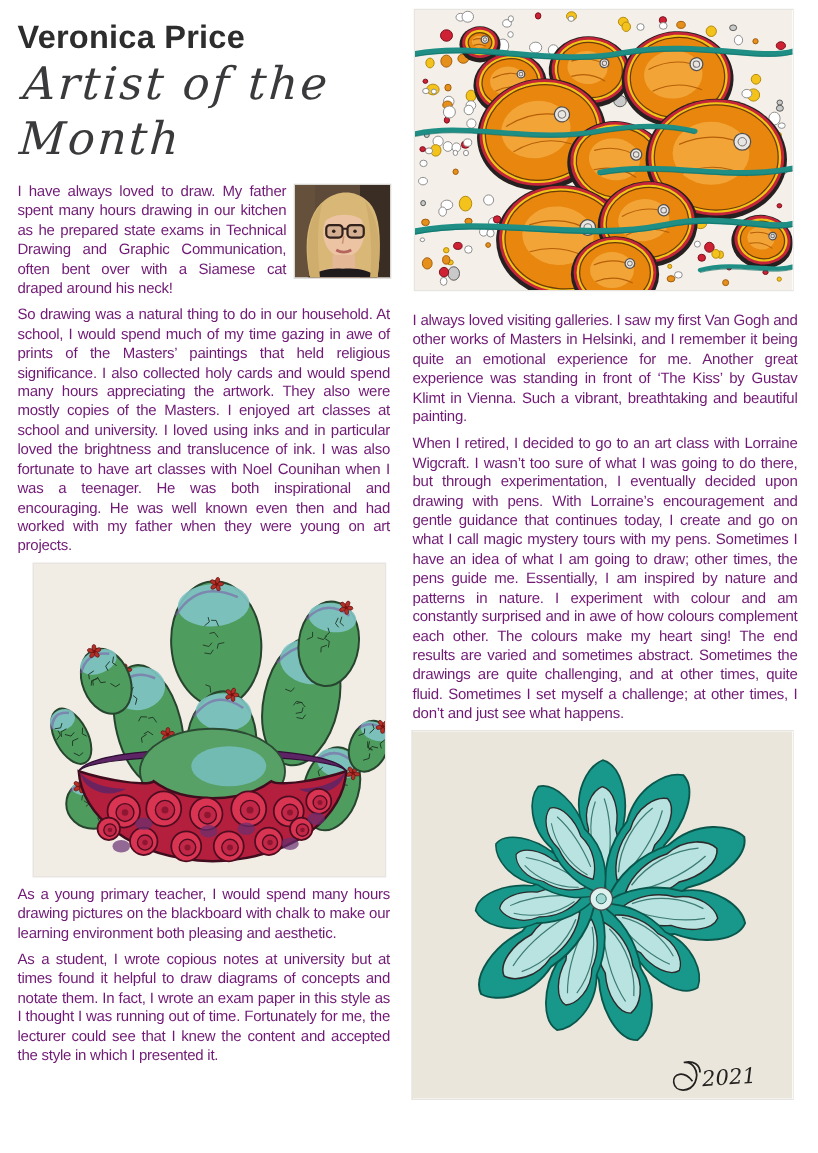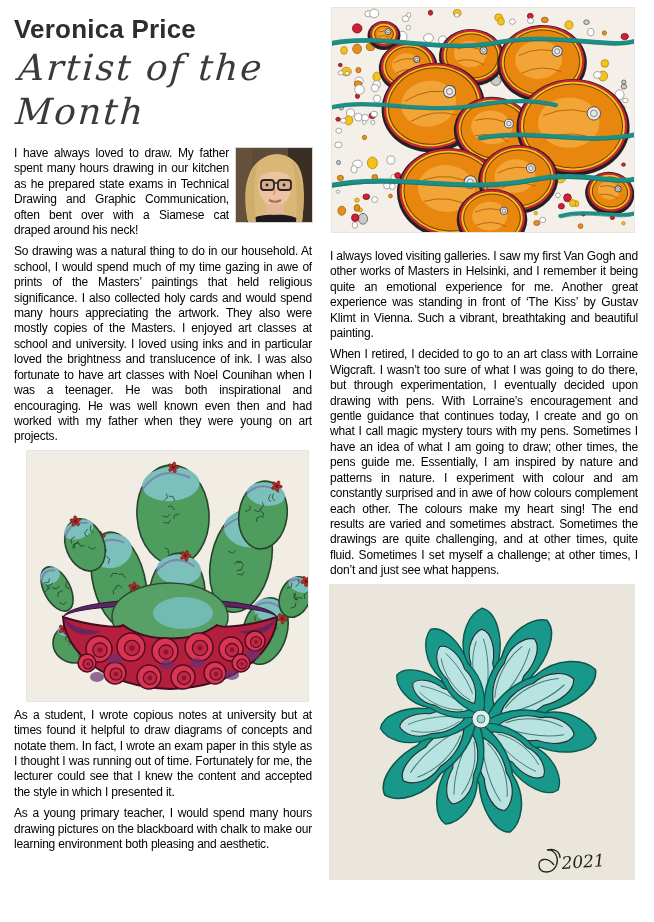--- a/index.html
+++ b/index.html
@@ -3,21 +3,21 @@
 <meta charset="utf-8">
 <style>
   html,body{margin:0;padding:0;background:#ffffff;}
   body{width:654px;height:922px;overflow:hidden;font-family:"Liberation Sans",sans-serif;}
   .page{box-sizing:border-box;width:654px;height:922px;padding:6px 14px 0 14px;display:flex;gap:18px;}
   .col-left{flex:0 0 298px;width:298px;}
   .col-right{flex:0 0 308px;width:308px;padding-top:2px;}
   h1.artist-name{font-size:26px;line-height:30px;margin:8px 0 0;color:#2d2d2d;font-weight:bold;letter-spacing:.2px;}
   .script-title{font-family:"DejaVu Serif",serif;font-style:italic;font-weight:400;
     font-size:36px;line-height:44px;color:#3a3a3c;margin:2px 0 12px;letter-spacing:2px;transform:skewX(-4deg);transform-origin:left bottom;}
-  p.body-text{margin:0 0 6px;font-size:12px;line-height:15.4px;letter-spacing:-.2px;color:#000000;text-align:justify;}
+  p.body-text{margin:0 0 6px;font-size:12px;line-height:15.4px;letter-spacing:-.2px;color:#701a75;text-align:justify;}
   .portrait{float:right;width:76px;height:74px;margin:2px 0 2px 7px;display:block;box-shadow:0 0 0 1px rgba(100,90,70,.25);}
   figure{margin:0;}
   figure svg{display:block;}
   .fig-art1{width:302px;height:224px;margin:0 0 17px 2px;box-shadow:0 0 0 1px rgba(120,110,90,.18);}
   .fig-cactus{width:281px;height:250px;margin:4px 0 7px 13px;box-shadow:0 0 0 1px rgba(120,110,90,.18);}
   .fig-flower{width:304px;height:294px;margin:6px 0 0 0;box-shadow:0 0 0 1px rgba(120,110,90,.18);}
 </style>
 </head>
 <body>
 
@@ -281,22 +281,22 @@
           <circle cx="215" cy="213" r="1.8" fill="#8e1630"></circle>
           <ellipse cx="88" cy="208" rx="7" ry="5" fill="#6a2f72" opacity="0.7"></ellipse>
           <ellipse cx="170" cy="212" rx="7" ry="5" fill="#6a2f72" opacity="0.7"></ellipse>
           <ellipse cx="205" cy="224" rx="7" ry="5" fill="#6a2f72" opacity="0.7"></ellipse>
           <ellipse cx="140" cy="214" rx="7" ry="5" fill="#6a2f72" opacity="0.7"></ellipse>
           <ellipse cx="70" cy="226" rx="7" ry="5" fill="#6a2f72" opacity="0.7"></ellipse>
           <ellipse cx="226" cy="204" rx="7" ry="5" fill="#6a2f72" opacity="0.7"></ellipse>
         </svg>
     </figure>
 
+    <p class="body-text">As a young primary teacher, I would spend many hours drawing pictures on the blackboard with chalk to make our learning environment both pleasing and aesthetic.</p>
     <p class="body-text">As a student, I wrote copious notes at university but at times found it helpful to draw diagrams of concepts and notate them. In fact, I wrote an exam paper in this style as I thought I was running out of time. Fortunately for me, the lecturer could see that I knew the content and accepted the style in which I presented it.</p>
-    <p class="body-text">As a young primary teacher, I would spend many hours drawing pictures on the blackboard with chalk to make our learning environment both pleasing and aesthetic.</p>
   </div>
 
   <div class="col-right">
     <figure class="fig-art1">
       <svg id="art1" viewBox="0 0 302 224" width="302" height="224">
           <rect width="302" height="224" fill="#f4f0e9"></rect>
           <ellipse cx="25.5" cy="155.9" rx="4.7" ry="3.8" fill="#ffffff" stroke="#8f8f8f" stroke-width="0.8"></ellipse>
           <ellipse cx="38.6" cy="38.9" rx="4.3" ry="3.7" fill="#e6901c" stroke="#a35d0c" stroke-width="0.8"></ellipse>
           <ellipse cx="164.0" cy="72.9" rx="5.0" ry="4.5" fill="#c9c9c9" stroke="#5a5a5a" stroke-width="0.8"></ellipse>
           <ellipse cx="31.0" cy="210.8" rx="4.6" ry="5.4" fill="#c9c9c9" stroke="#5a5a5a" stroke-width="0.8"></ellipse>

